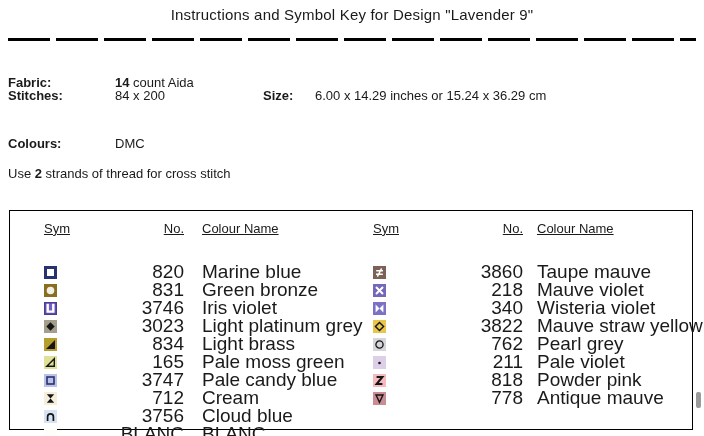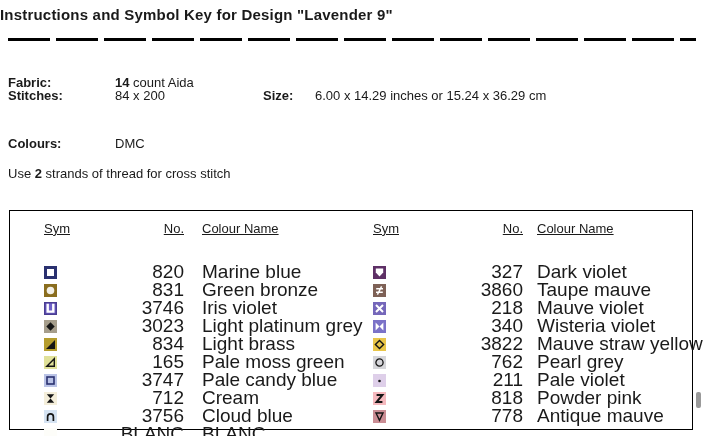--- a/index.html
+++ b/index.html
@@ -2,22 +2,22 @@
 <html><head>
 <meta charset="utf-8">
 <style>
   html,body{margin:0;padding:0;}
   body{
     width:704px;height:436px;background:#ffffff;position:relative;
     font-family:"Liberation Sans","DejaVu Sans",sans-serif;color:#1a1a1a;
     overflow:hidden;
   }
   .title{
-    position:absolute;top:6px;left:0;width:100%;
-    font-size:15px;font-weight:bold;letter-spacing:.2px;
+    position:absolute;top:6px;left:0;width:100%;text-align:center;
+    font-size:15px;font-weight:normal;letter-spacing:.2px;
   }
   .rule{
     position:absolute;top:38px;left:8px;right:8px;height:3px;
     background:repeating-linear-gradient(90deg,#000 0 42px,transparent 42px 48px);
   }
   .info-line{position:absolute;left:8px;font-size:13px;white-space:nowrap;display:flex;}
   .lab{font-weight:bold;display:inline-block;width:107px;}
   .val-fixed{display:inline-block;width:148px;}
   .size-lab{font-weight:bold;display:inline-block;width:52px;}
   #fabric-line{top:75px;}
@@ -176,29 +176,20 @@
       </div>
   </div>
   <div class="khalf right">
     <div class="khead">
       <span class="sym-h">Sym</span>
       <span class="no-h">No.</span>
       <span class="name-h">Colour Name</span>
     </div>
     <div class="kbody">
         <div class="krow">
-          <span class="sym" style="background: rgb(94, 48, 102);">
-            <svg width="13" height="13" viewBox="0 0 13 13">
-              <polygon points="2.8,2.6 10.2,2.6 10.2,6.6 6.5,10.6 2.8,6.6" fill="#ffffff"></polygon>
-            </svg>
-          </span>
-          <span class="no">327</span>
-          <span class="name">Dark violet</span>
-        </div>
-        <div class="krow">
           <span class="sym" style="background: rgb(126, 97, 86);">
             <svg width="13" height="13" viewBox="0 0 13 13">
               <path d="M3.2 4.8 H10 M3 8.2 H9.8 M8.6 2.4 L4.4 10.6" stroke="#ffffff" stroke-width="1.4" fill="none"></path>
             </svg>
           </span>
           <span class="no">3860</span>
           <span class="name">Taupe mauve</span>
         </div>
         <div class="krow">
           <span class="sym" style="background: rgb(117, 103, 186);">

